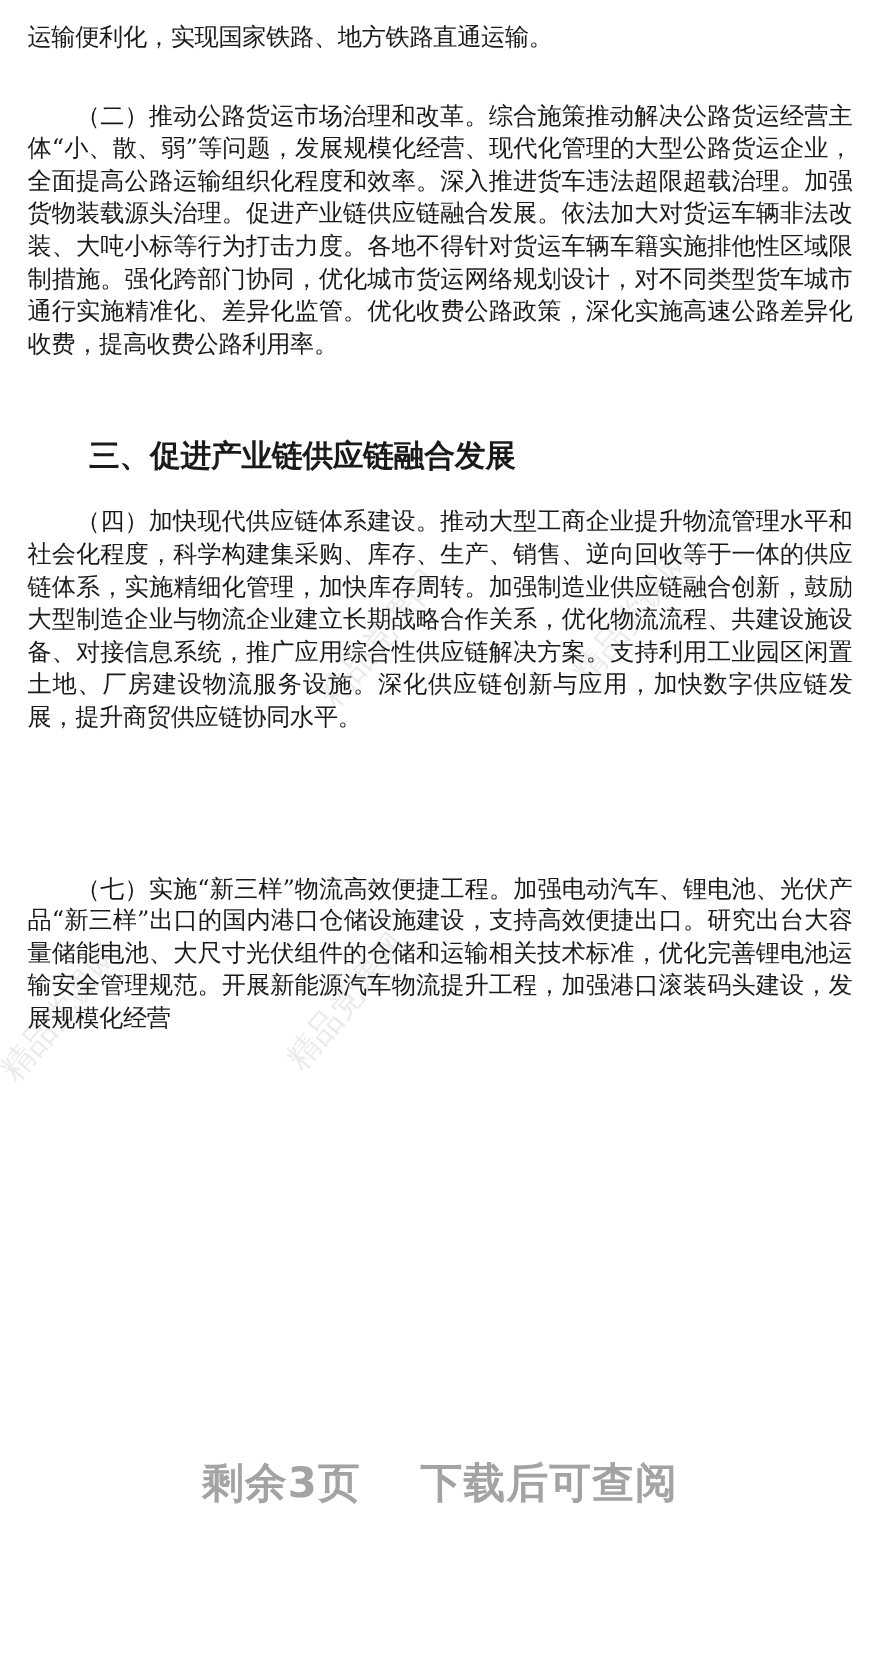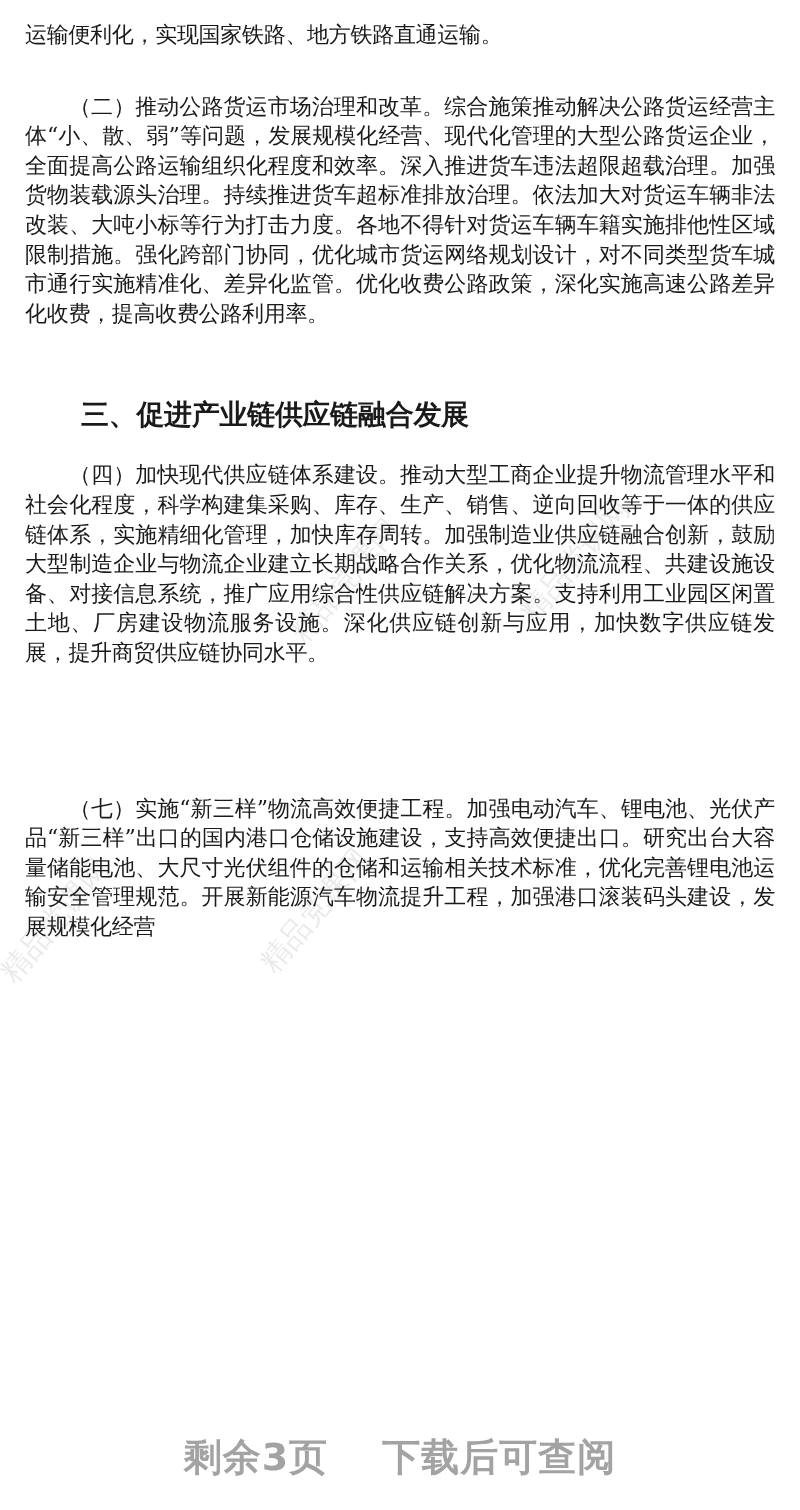--- a/index.html
+++ b/index.html
@@ -21,40 +21,40 @@
     margin: 0; text-indent: 2em; letter-spacing: -0.3px;
   }
   .gap-lg { height: 42px; }
   .gap-md { height: 30px; }
   .watermark {
     position: absolute; color: rgba(180,180,180,0.28);
     font-family: "DejaVu Sans", sans-serif; font-size: 30px;
     transform: rotate(-50deg); white-space: nowrap; pointer-events: none;
   }
   .footer-banner {
-    position: absolute; left: 0; top: 1432px; width: 800px; text-align: center;
+    position: absolute; left: 0; top: 1323px; width: 800px; text-align: center;
     font-family: "DejaVu Sans", "Liberation Sans", sans-serif;
     font-weight: bold; font-size: 38px; color: #a3a3a3; letter-spacing: 1px;
   }
   .footer-banner span { margin: 0 20px; }
 </style>
 </head>
 <body>
 
 <div class="watermark" style="left:270px; top:560px;">精品党课网</div>
 <div class="watermark" style="left:500px; top:540px;">精品党课网</div>
 <div class="watermark" style="left:240px; top:890px;">精品党课网</div>
 <div class="watermark" style="left:-20px; top:900px;">精品党课网</div>
 
 <div class="page">
   <p class="para noindent" style="height:30px; overflow:hidden;">&nbsp;</p>
   <p class="para noindent">运输便利化，实现国家铁路、地方铁路直通运输。</p>
 
   <div class="gap-lg"></div>
-  <p class="para">（二）推动公路货运市场治理和改革。综合施策推动解决公路货运经营主体“小、散、弱”等问题，发展规模化经营、现代化管理的大型公路货运企业，全面提高公路运输组织化程度和效率。深入推进货车违法超限超载治理。加强货物装载源头治理。持续推进货车超标准排放治理。依法加大对货运车辆非法改装、大吨小标等行为打击力度。各地不得针对货运车辆车籍实施排他性区域限制措施。强化跨部门协同，优化城市货运网络规划设计，对不同类型货车城市通行实施精准化、差异化监管。优化收费公路政策，深化实施高速公路差异化收费，提高收费公路利用率。</p>
+  <p class="para">（二）推动公路货运市场治理和改革。综合施策推动解决公路货运经营主体“小、散、弱”等问题，发展规模化经营、现代化管理的大型公路货运企业，全面提高公路运输组织化程度和效率。深入推进货车违法超限超载治理。加强货物装载源头治理。促进产业链供应链融合发展。依法加大对货运车辆非法改装、大吨小标等行为打击力度。各地不得针对货运车辆车籍实施排他性区域限制措施。强化跨部门协同，优化城市货运网络规划设计，对不同类型货车城市通行实施精准化、差异化监管。优化收费公路政策，深化实施高速公路差异化收费，提高收费公路利用率。</p>
 
   <div class="gap-lg"></div>
 
   <div class="gap-md"></div>
   <h2 class="heading">三、促进产业链供应链融合发展</h2>
 
   <div class="gap-md"></div>
   <p class="para">（四）加快现代供应链体系建设。推动大型工商企业提升物流管理水平和社会化程度，科学构建集采购、库存、生产、销售、逆向回收等于一体的供应链体系，实施精细化管理，加快库存周转。加强制造业供应链融合创新，鼓励大型制造企业与物流企业建立长期战略合作关系，优化物流流程、共建设施设备、对接信息系统，推广应用综合性供应链解决方案。支持利用工业园区闲置土地、厂房建设物流服务设施。深化供应链创新与应用，加快数字供应链发展，提升商贸供应链协同水平。</p>
 
   <div class="gap-lg"></div>

